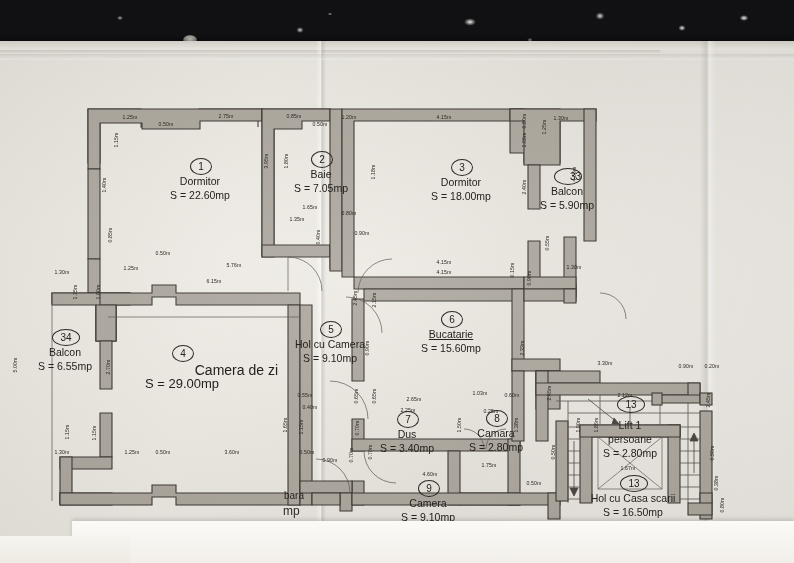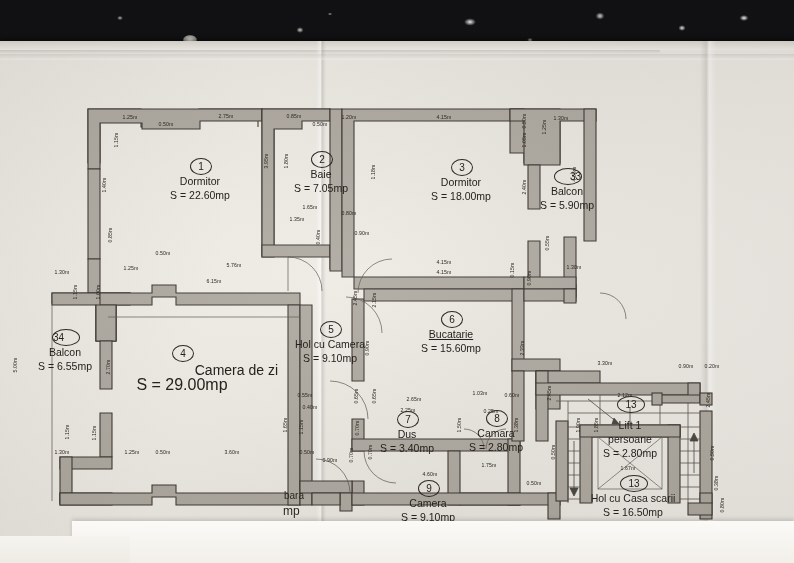--- a/index.html
+++ b/index.html
@@ -269,28 +269,28 @@
       <div style="position: absolute; left: 451px; top: 159px; width: 20px; height: 15px; line-height: 15px; text-align: center; border: 1.1px solid rgb(46, 41, 36); border-radius: 50%; font-size: 10px; color: rgb(37, 33, 29);">3</div>
       <div style="position: absolute; left: 371px; top: 176px; width: 180px; text-align: center; font-size: 10.5px; color: rgb(37, 33, 29); white-space: nowrap;">Dormitor</div>
       <div style="position: absolute; left: 371px; top: 190px; width: 180px; text-align: center; font-size: 10.5px; color: rgb(37, 33, 29); white-space: nowrap;">S = 18.00mp</div>
     </div>
     <div style="position: absolute; left: 0px; top: 0px; width: 0px; height: 0px;">
       <div style="position: absolute; left: 554px; top: 168px; width: 26px; height: 15px; line-height: 15px; text-align: right; border: 1.1px solid rgb(46, 41, 36); border-radius: 50%; font-size: 10px; color: rgb(37, 33, 29);">33</div>
       <div style="position: absolute; left: 477px; top: 185px; width: 180px; text-align: center; font-size: 10.5px; color: rgb(37, 33, 29); white-space: nowrap;">Balcon</div>
       <div style="position: absolute; left: 477px; top: 199px; width: 180px; text-align: center; font-size: 10.5px; color: rgb(37, 33, 29); white-space: nowrap;">S = 5.90mp</div>
     </div>
     <div style="position: absolute; left: 0px; top: 0px; width: 0px; height: 0px;">
-      <div style="position: absolute; left: 52px; top: 329px; width: 26px; height: 15px; line-height: 15px; border: 1.1px solid rgb(46, 41, 36); border-radius: 50%; font-size: 10px; color: rgb(37, 33, 29);">34</div>
+      <div style="position: absolute; left: 52px; top: 329px; width: 26px; height: 15px; line-height: 15px; text-align: center; border: 1.1px solid rgb(46, 41, 36); border-radius: 50%; font-size: 10px; color: rgb(37, 33, 29);">34</div>
       <div style="position: absolute; left: -25px; top: 346px; width: 180px; text-align: center; font-size: 10.5px; color: rgb(37, 33, 29); white-space: nowrap;">Balcon</div>
       <div style="position: absolute; left: -25px; top: 360px; width: 180px; text-align: center; font-size: 10.5px; color: rgb(37, 33, 29); white-space: nowrap;">S = 6.55mp</div>
     </div>
     <div style="position: absolute; left: 0px; top: 0px; width: 0px; height: 0px;">
       <div style="position: absolute; left: 172px; top: 345px; width: 20px; height: 15px; line-height: 15px; text-align: center; border: 1.1px solid rgb(46, 41, 36); border-radius: 50%; font-size: 10px; color: rgb(37, 33, 29);">4</div>
       <div style="position: absolute; left: 98px; top: 362px; width: 180px; text-align: right; font-size: 14px; color: rgb(37, 33, 29); white-space: nowrap;">Camera de zi</div>
-      <div style="position: absolute; left: 92px; top: 376px; width: 180px; text-align: center; font-size: 16px; color: rgb(37, 33, 29); white-space: nowrap;">S = 29.00mp</div>
+      <div style="position: absolute; left: 92px; top: 376px; width: 180px; text-align: center; font-size: 13px; color: rgb(37, 33, 29); white-space: nowrap;">S = 29.00mp</div>
     </div>
     <div style="position: absolute; left: 0px; top: 0px; width: 0px; height: 0px;">
       <div style="position: absolute; left: 320px; top: 321px; width: 20px; height: 15px; line-height: 15px; text-align: center; border: 1.1px solid rgb(46, 41, 36); border-radius: 50%; font-size: 10px; color: rgb(37, 33, 29);">5</div>
       <div style="position: absolute; left: 240px; top: 338px; width: 180px; text-align: center; font-size: 10.5px; color: rgb(37, 33, 29); white-space: nowrap;">Hol cu Camera</div>
       <div style="position: absolute; left: 240px; top: 352px; width: 180px; text-align: center; font-size: 10.5px; color: rgb(37, 33, 29); white-space: nowrap;">S = 9.10mp</div>
     </div>
     <div style="position: absolute; left: 0px; top: 0px; width: 0px; height: 0px;">
       <div style="position: absolute; left: 441px; top: 311px; width: 20px; height: 15px; line-height: 15px; text-align: center; border: 1.1px solid rgb(46, 41, 36); border-radius: 50%; font-size: 10px; color: rgb(37, 33, 29);">6</div>
       <div style="position: absolute; left: 361px; top: 328px; width: 180px; text-align: center; font-size: 10.5px; color: rgb(37, 33, 29); white-space: nowrap; text-decoration: underline;">Bucatarie</div>
       <div style="position: absolute; left: 361px; top: 342px; width: 180px; text-align: center; font-size: 10.5px; color: rgb(37, 33, 29); white-space: nowrap;">S = 15.60mp</div>

